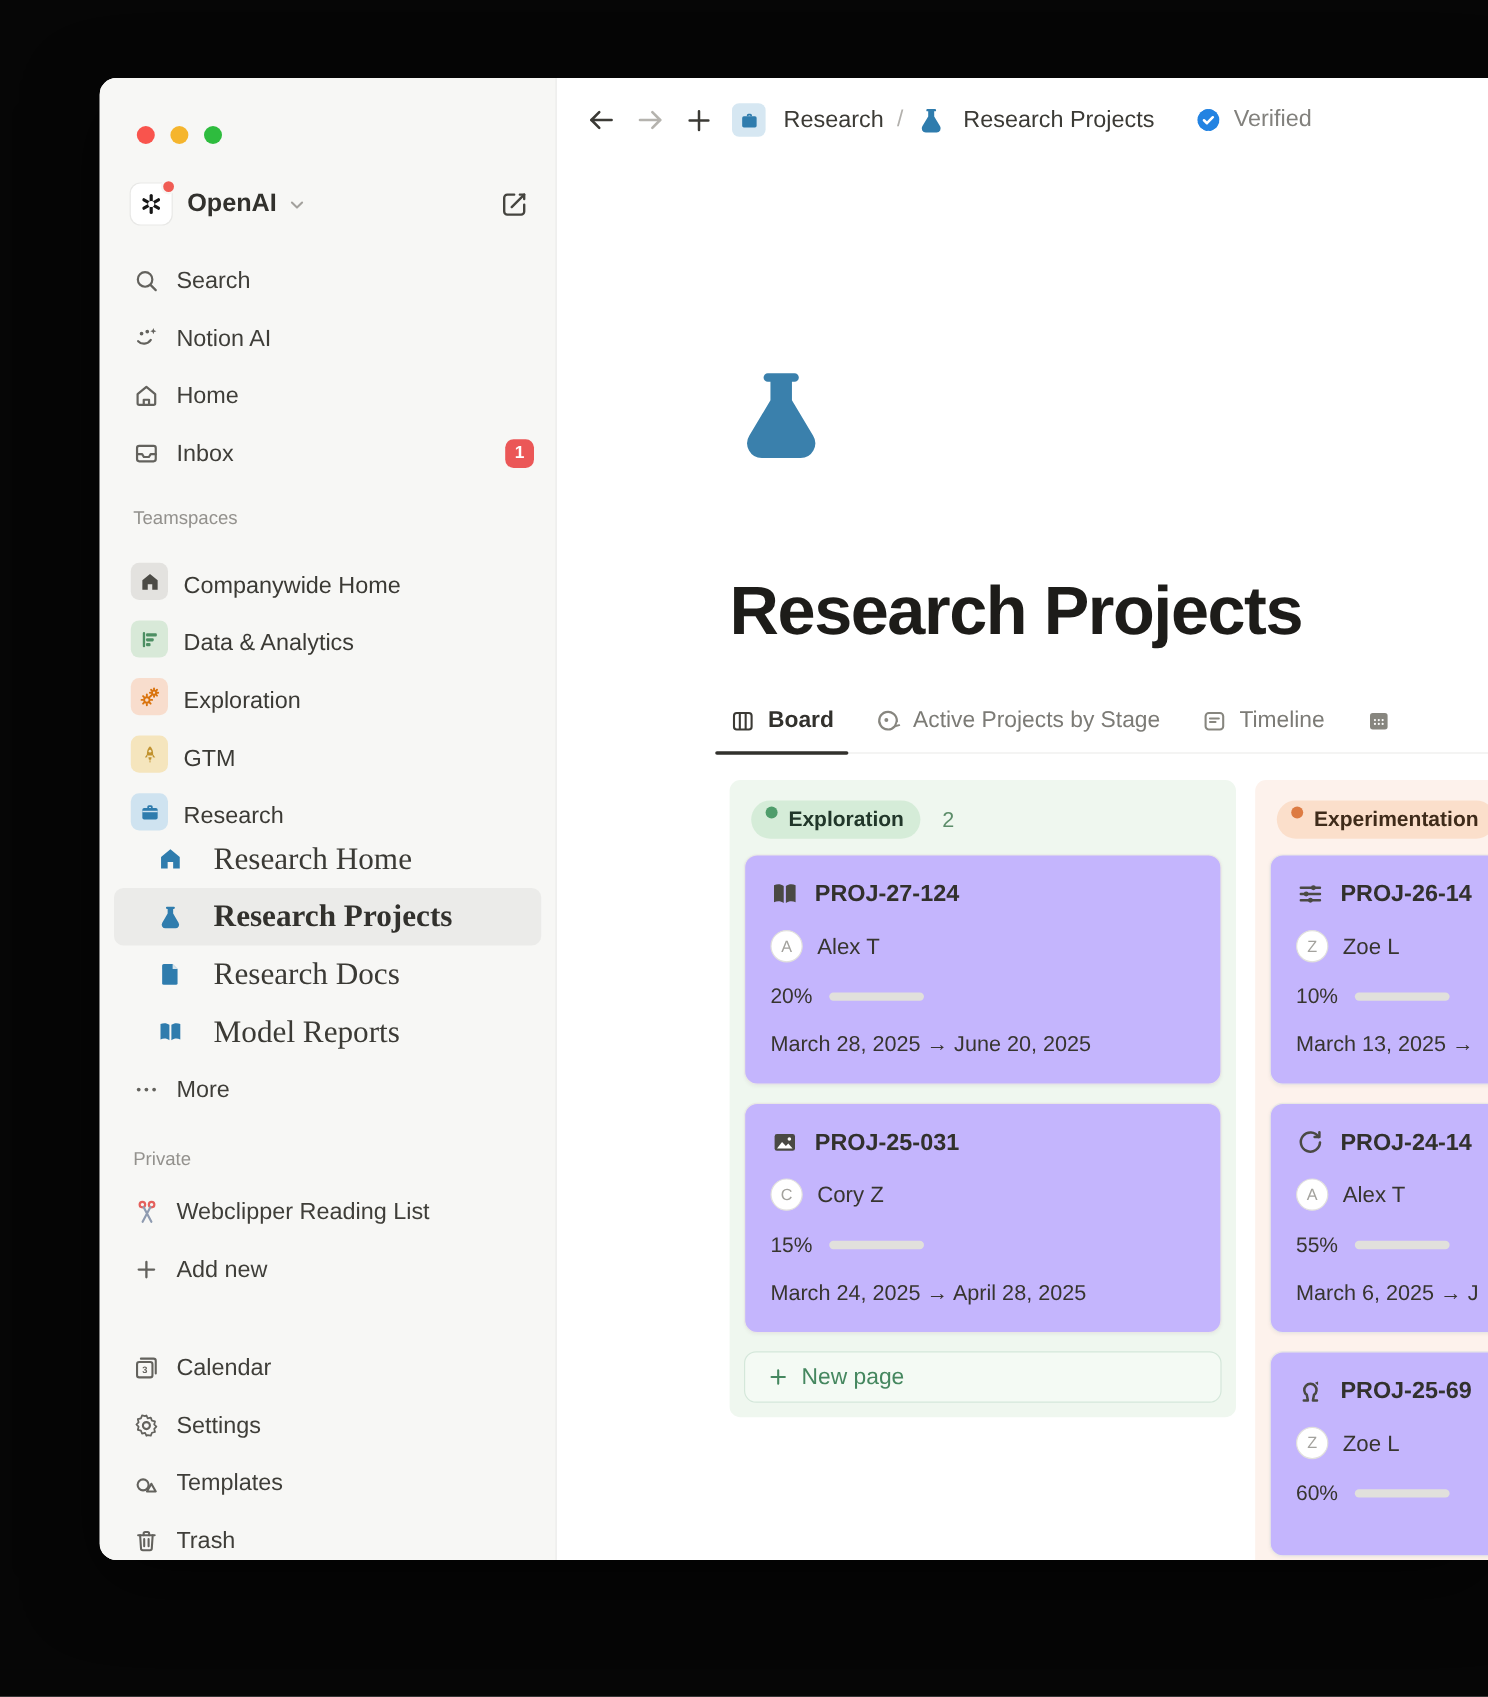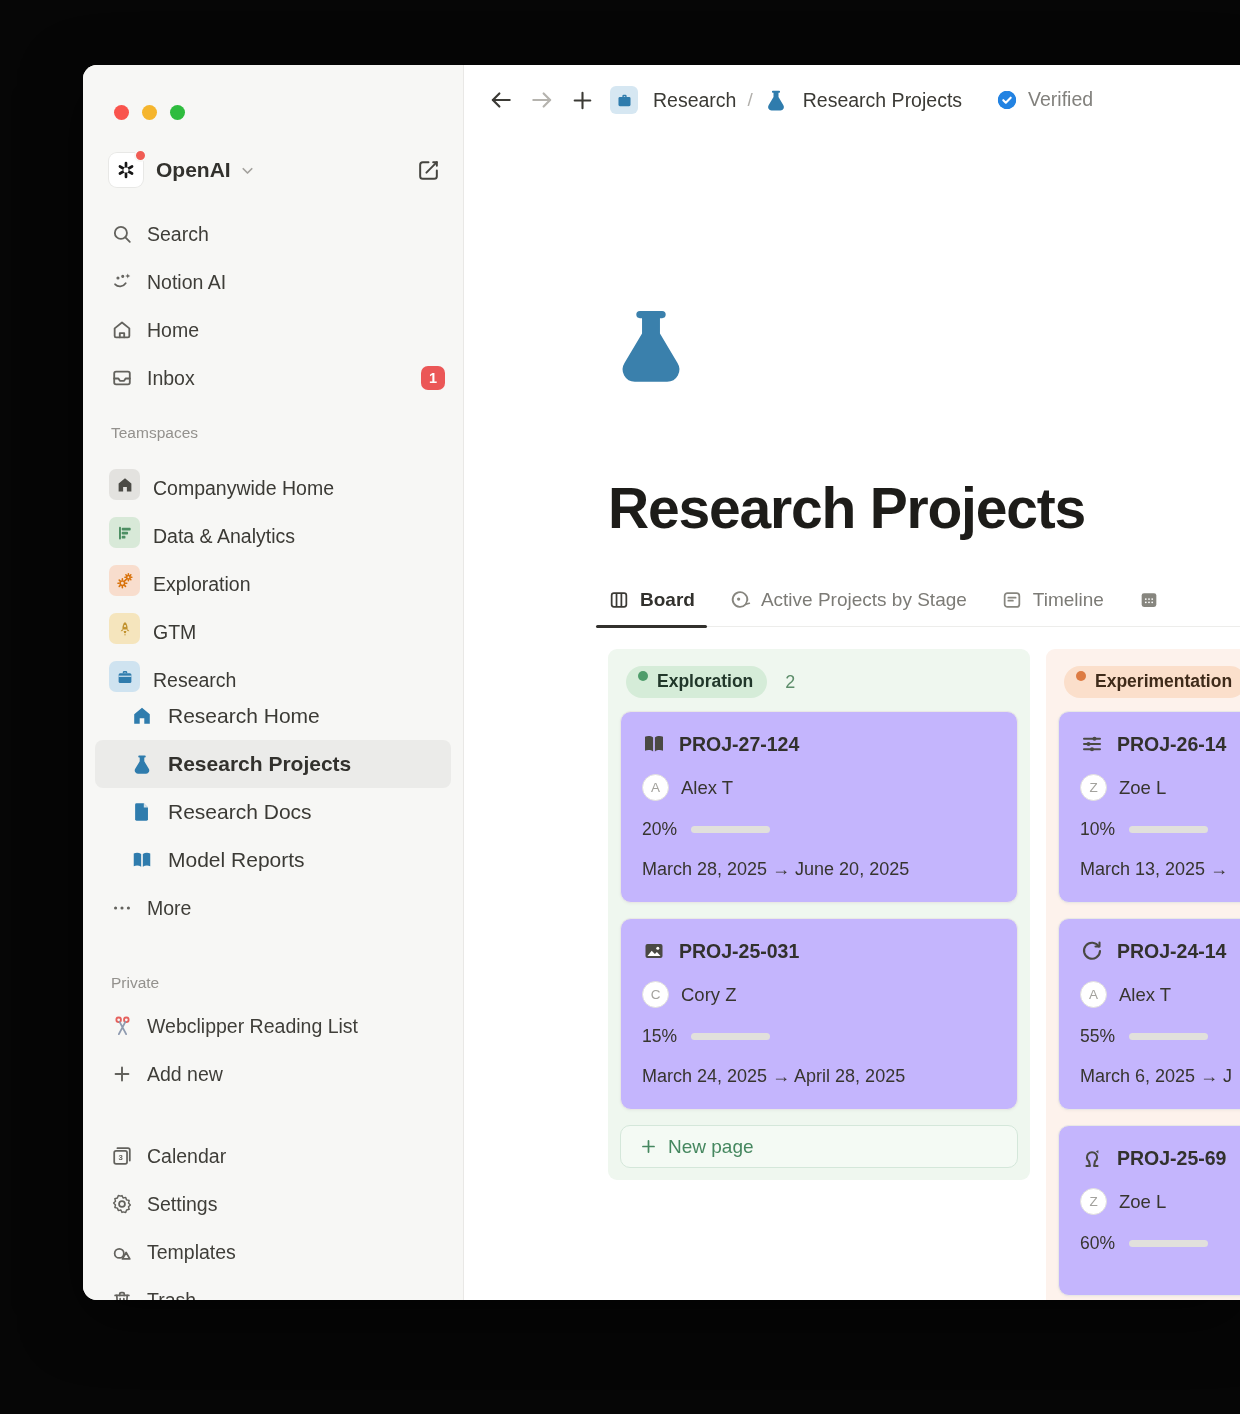--- a/index.html
+++ b/index.html
@@ -30,34 +30,34 @@
   .srow { display:flex; align-items:center; height:48px; padding:0 18px 0 27px; color:#45443f; }
   .srow .ric { width:24px; display:flex; justify-content:center; color:#63625d; flex:0 0 24px; }
   .srow .slabel { margin-left:13px; font-size:19.5px; font-weight:500; color:#3f3e39; white-space:nowrap;text-align:center; }
   .srow .spacer { flex:1; }
   .badge { min-width:24px; height:24px; border-radius:7px; background:#eb5757; color:#fff;
            font-size:14.5px; font-weight:700; display:flex; align-items:center; justify-content:center; padding:0 6px; }
 
   .section-label { font-size:15.5px; font-weight:500; color:#93918d; padding:0 0 0 28px; height:22px;
                    display:flex; align-items:center; }
   .lbl-teamspaces { margin-top:20px; margin-bottom:8px; }
-  .lbl-private { margin-top:40px; margin-bottom:8px; }
+  .lbl-private { margin-top:24px; margin-bottom:8px; }
 
   .trow { display:flex; align-items:flex-end; height:48px; padding:0 18px 0 26px; }
   .tile { width:31px; height:31px; border-radius:7px; display:flex; align-items:center; justify-content:center; flex:0 0 31px; }
   .trow .slabel { margin-left:13px; font-size:19.5px; font-weight:500; color:#3b3a35; white-space:nowrap; }
   .tile.gray{ background:#e3e2df; color:#4c4b46; }
   .tile.green{ background:#d8e9d8; color:#4d8f63; }
   .tile.peach{ background:#f8ddcd; color:#d9730d; }
   .tile.yellow{ background:#f5e5bd; color:#c1922e; }
   .tile.blue{ background:#cfe3f0; color:#2f7cad; }
 
   .subrow { display:flex; align-items:center; height:48px; margin:0 12px; padding:0 8px 0 34px; border-radius:8px; }
   .subrow .ric { width:26px; display:flex; justify-content:center; color:#2f7cad; flex:0 0 26px; }
-  .subrow .slabel { margin-left:13px; font-size:21px; font-weight:500; color:#3b3a35; white-space:nowrap; }
+  .subrow .slabel { margin-left:23px; font-size:26px; font-weight:500; color:#3b3a35; white-space:nowrap;font-family:Liberation Serif, serif; }
   .subrow.selected { background:#ebebe9; }
   .subrow.selected .slabel { font-weight:700; color:#32312d; }
 
   .footer-gap { height:34px; }
 
   
   .main { flex:1; background:#fff; position:relative; overflow:hidden; }
   .topbar { height:70px; display:flex; align-items:center; padding:0 24px 0 24px; gap:15px; }
   .nav-ic { display:flex; color:#3b3a35; }
   .nav-ic.dim { color:#b5b3ae; }

